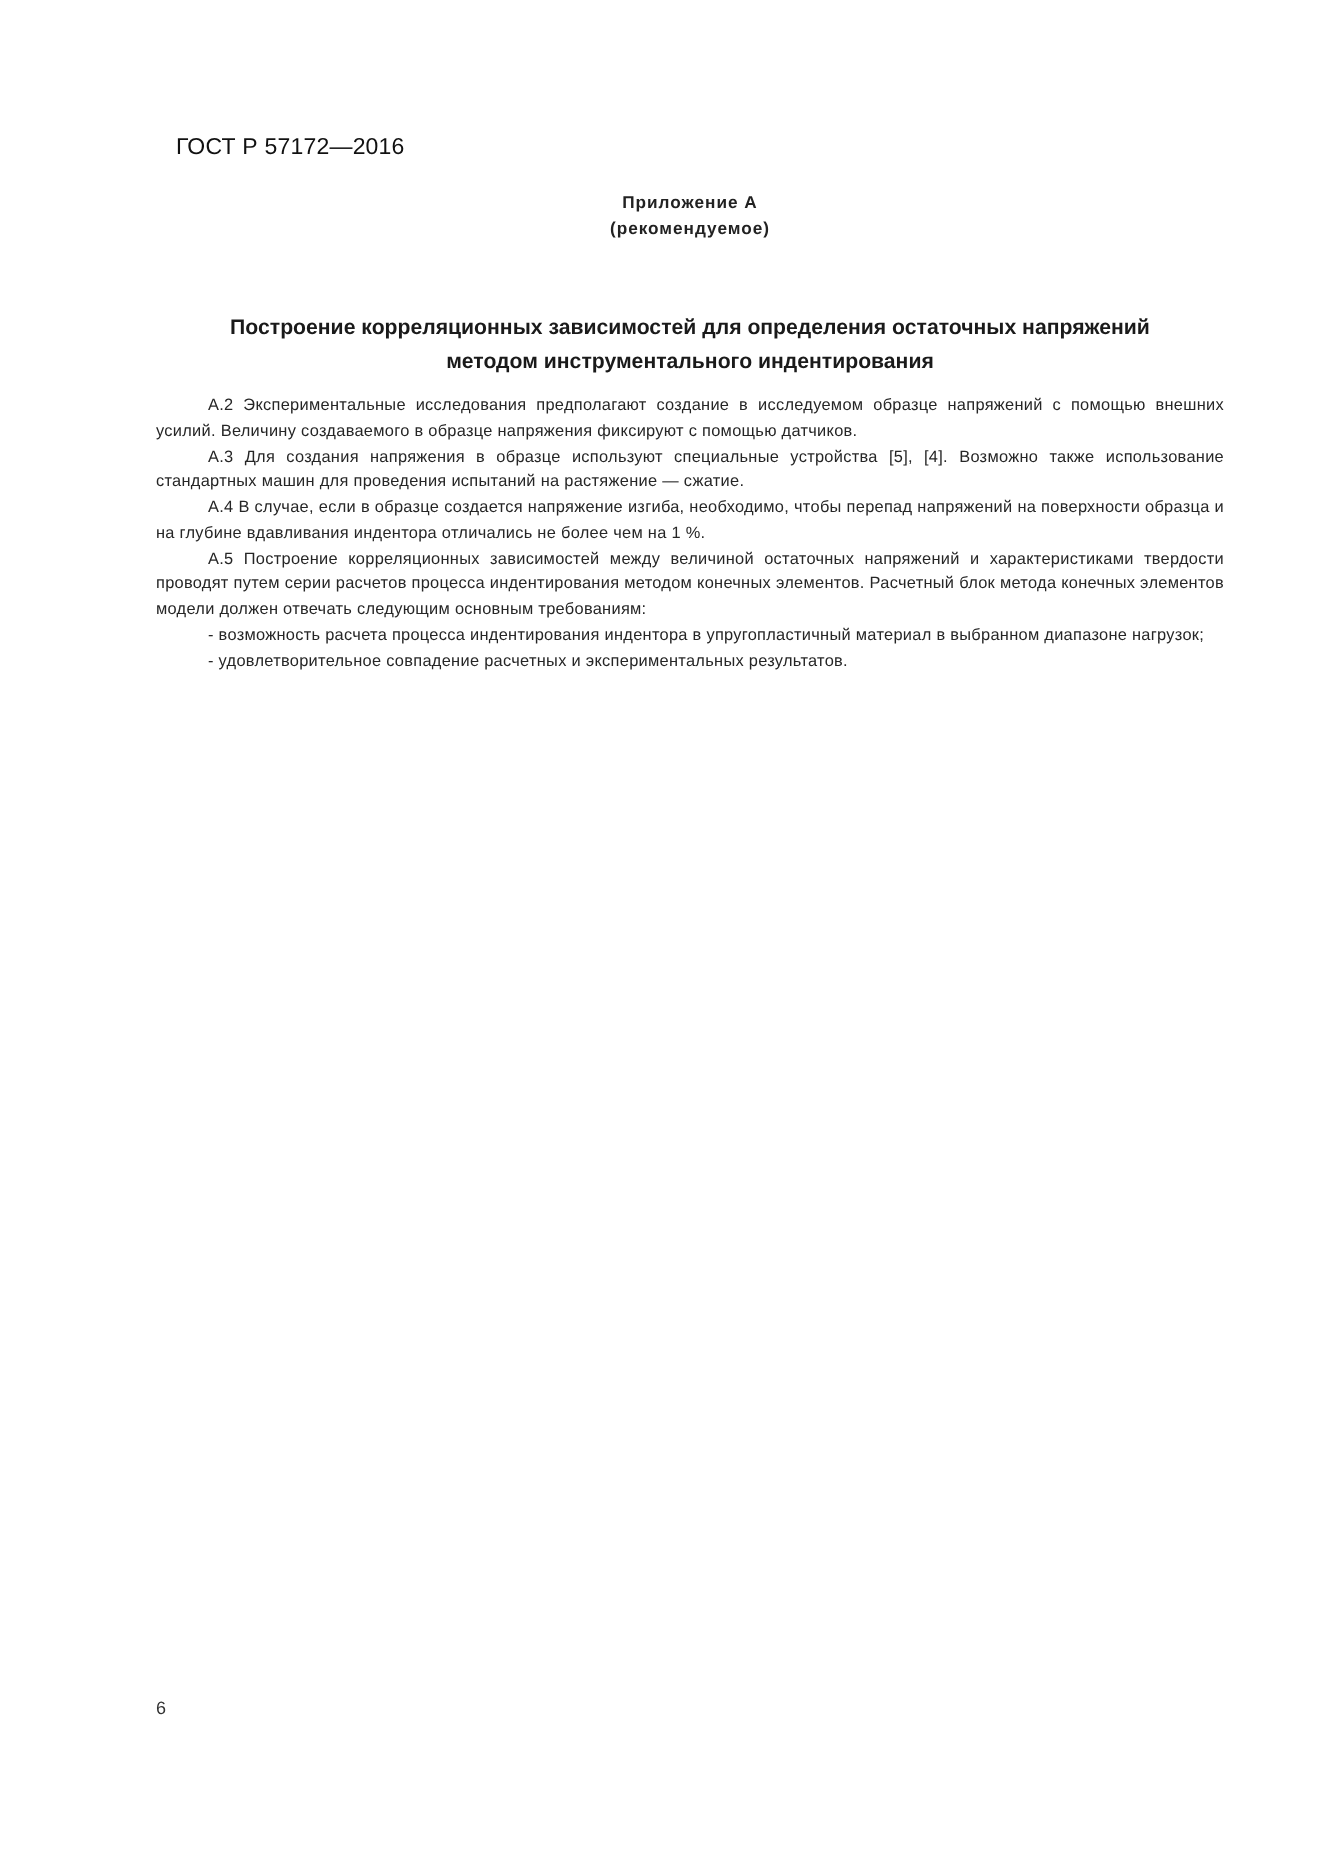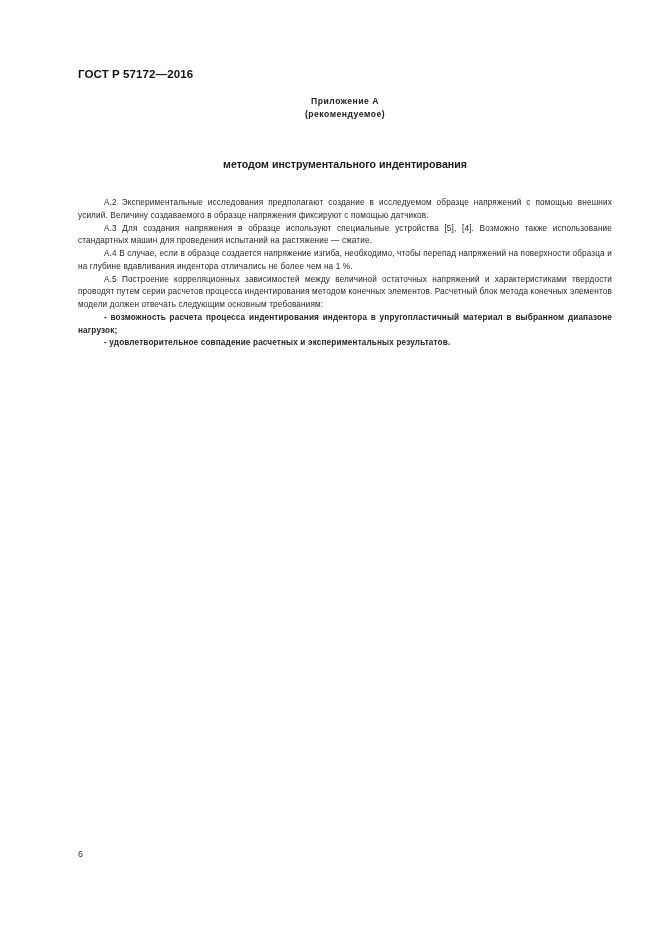--- a/index.html
+++ b/index.html
@@ -10,24 +10,24 @@
     body {
       width: 661px;
       height: 936px;
       position: relative;
       overflow: hidden;
       font-family: "Liberation Sans", "DejaVu Sans", sans-serif;
       color: #1a1a1a;
     }
     .page-header {
       position: absolute;
-      left: 78px;
+      left: 88px;
       top: 68px;
       font-size: 11.5px;
-      font-weight: bold;
+      font-weight: normal;
       letter-spacing: 0.1px;
       color: #111;
     }
     .annex {
       position: absolute;
       left: 0;
       width: 690px;
       text-align: center;
       font-size: 8.6px;
       font-weight: bold;
@@ -59,39 +59,39 @@
     }
     .para {
       margin: 0;
       text-align: justify;
       text-indent: 26px;
     }
     .bullet {
       margin: 0;
       text-align: justify;
       text-indent: 26px;
-      font-weight: bold;
     }
     .page-number {
       position: absolute;
       left: 78px;
       top: 849px;
       font-size: 9px;
       color: #333;
     }
   </style>
 </head>
 <body>
 
 <div class="page-header">ГОСТ Р 57172—2016</div>
 
 <div class="annex annex-title">Приложение А</div>
 <div class="annex annex-sub">(рекомендуемое)</div>
 
 <div class="doc-title">
+  <div>Построение корреляционных зависимостей для определения остаточных напряжений</div>
   <div>методом инструментального индентирования</div>
 </div>
 
 <div class="body-text">
   <p class="para">А.2  Экспериментальные исследования предполагают создание в исследуемом образце напряжений с помощью внешних усилий. Величину создаваемого в образце напряжения фиксируют с помощью датчиков.</p>
   <p class="para">А.3  Для создания напряжения в образце используют специальные устройства [5], [4]. Возможно также использование стандартных машин для проведения испытаний на растяжение — сжатие.</p>
   <p class="para">А.4  В случае, если в образце создается напряжение изгиба, необходимо, чтобы перепад напряжений на поверхности образца и на глубине вдавливания индентора отличались не более чем на 1 %.</p>
   <p class="para">А.5  Построение корреляционных зависимостей между величиной остаточных напряжений и характеристи­ками твердости проводят путем серии расчетов процесса индентирования методом конечных элементов. Расчет­ный блок метода конечных элементов модели должен отвечать следующим основным требованиям:</p>
   <p class="bullet">- возможность расчета процесса индентирования индентора в упругопластичный материал в выбранном диапазоне нагрузок;</p>
   <p class="bullet">- удовлетворительное совпадение расчетных и экспериментальных результатов.</p>

